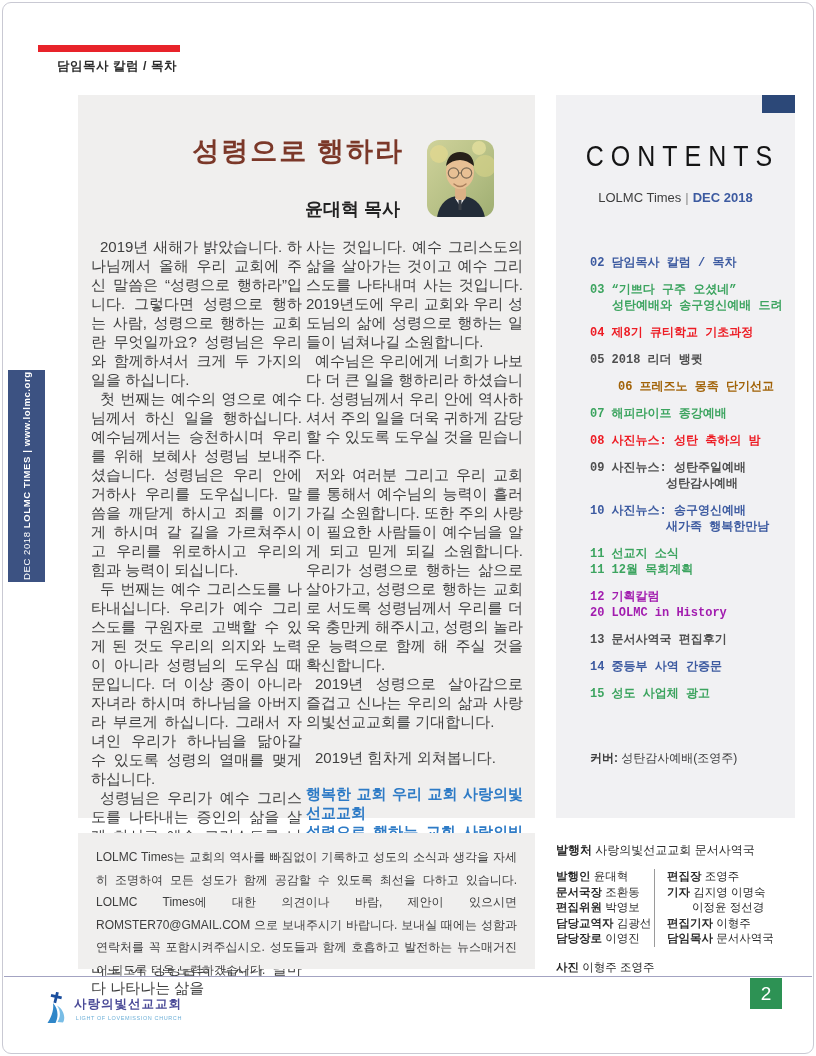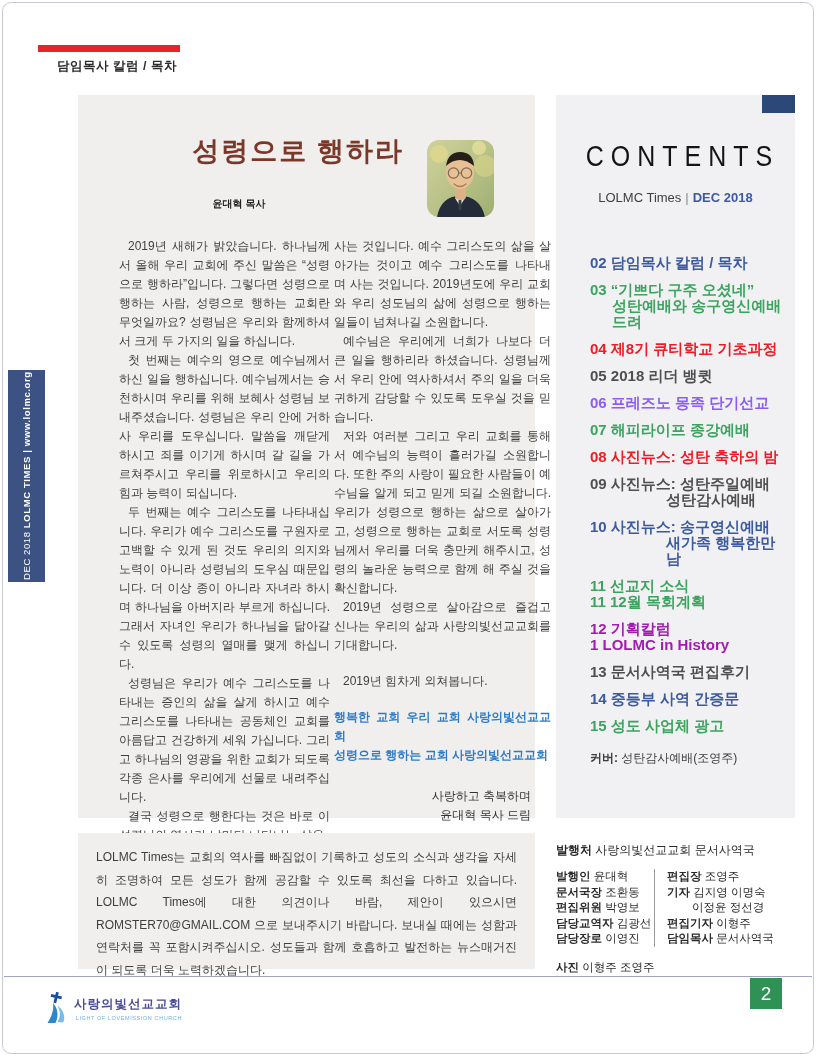--- a/index.html
+++ b/index.html
@@ -23,22 +23,22 @@
   }
   .spine-text .b { font-weight:700; }
 
   
   .article-panel { position:absolute; left:78px; top:95px; width:457px; height:723px; background:#f0efee; }
   .article-title {
     position:absolute; left:50px; top:38px; width:340px; text-align:center;
     font-family:"Liberation Serif", serif; font-size:27px; font-weight:700; letter-spacing:2px;
   }
   .pastor-photo { position:absolute; left:349px; top:45px; width:67px; height:77px; border-radius:12px; overflow:hidden; }
-  .author-name { position:absolute; left:0; top:102px; width:322px; text-align:center; font-size:10px; font-weight:700; color:#222; }
-  .body-col { position:absolute; top:142px; font-size:12px; line-height:19px; text-align:justify; color:#3e3e3e;margin-left:28px; }
+  .author-name { position:absolute; left:0; top:102px; width:322px; text-align:right; font-size:18px; font-weight:700; color:#222; }
+  .body-col { position:absolute; top:142px; font-size:15px; line-height:19px; text-align:justify; color:#3e3e3e; }
   .col-left  { left:13px;  width:211px; }
   .col-right { left:228px; width:217px; }
   .body-col p { text-indent:9px; }
   .body-col p.cont { text-indent:0; }
   .body-col p.gap  { margin-top:17px; }
   .highlight-lines { margin-top:17px; font-weight:700; }
   .highlight-lines div { line-height:19px; }
   .signature { margin-top:22px; text-align:right; padding-right:20px; color:#333; }
   .signature div { line-height:19px; }
 
@@ -49,21 +49,21 @@
   
   .contents-panel { position:absolute; left:556px; top:95px; width:239px; height:723px; background:#f1f1f3; }
   .corner-square { position:absolute; right:0; top:0; width:33px; height:18px; }
   .contents-title { position:absolute; top:46px; left:0; width:100%; text-align:center; color:#141414;
     font-size:25px; font-weight:400; letter-spacing:7px; text-indent:7px; }
   .contents-title span { display:inline-block; transform:scaleY(1.18); }
   .contents-subtitle { position:absolute; top:95px; left:0; width:100%; text-align:center; font-size:13px; color:#3e3e3e; }
   .contents-subtitle .sep { color:#8a8a8a; padding:0 4px; }
   .contents-subtitle .issue { font-weight:700; }
   .toc-list { position:absolute; left:34px; top:160px; right:8px; }
-  .toc-entry { margin-bottom:11px; font-size:15px; font-weight:700; line-height:16px; cursor:pointer; }
+  .toc-entry { margin-bottom:11px; font-size:12px; font-weight:700; line-height:16px; cursor:pointer;font-family:Liberation Mono, monospace; }
   .toc-entry .l2-title { padding-left:22px; }
   .toc-entry .l2-photo { padding-left:76px; }
   .cover-note { position:absolute; left:34px; top:655px; font-size:12px; color:#3c3c3c; }
   .cover-note .cl { font-weight:700; }
 
   
   .publisher { position:absolute; left:556px; top:828px; width:254px; font-size:11.5px; color:#2a2a2a;margin-top:14px; }
   .pub-header { font-size:12px; margin-bottom:10px; }
   .plabel { font-weight:700; }
   .pub-cols { display:flex; }
@@ -167,21 +167,21 @@
       <div class="toc-entry" style="color: rgb(60, 164, 95);">
         <div>03 “기쁘다 구주 오셨네”</div>
         <div class="l2-title">성탄예배와 송구영신예배 드려</div>
       </div>
       <div class="toc-entry" style="color: rgb(237, 28, 36);">
         <div>04 제8기 큐티학교 기초과정</div>
       </div>
       <div class="toc-entry" style="color: rgb(79, 79, 79);">
         <div>05 2018 리더 뱅큇</div>
       </div>
-      <div class="toc-entry" style="color: #8b5cf6;">
+      <div class="toc-entry" style="color: #a16207; margin-left: 28px;">
         <div>06 프레즈노 몽족 단기선교</div>
       </div>
       <div class="toc-entry" style="color: rgb(60, 164, 95);">
         <div>07 해피라이프 종강예배</div>
       </div>
       <div class="toc-entry" style="color: rgb(237, 28, 36);">
         <div>08 사진뉴스: 성탄 축하의 밤</div>
       </div>
       <div class="toc-entry" style="color: rgb(79, 79, 79);">
         <div>09 사진뉴스: 성탄주일예배</div>
@@ -190,21 +190,21 @@
       <div class="toc-entry" style="color: rgb(60, 90, 160);">
         <div>10 사진뉴스: 송구영신예배</div>
         <div class="l2-photo">새가족 행복한만남</div>
       </div>
       <div class="toc-entry" style="color: rgb(60, 164, 95);">
         <div>11 선교지 소식</div>
         <div>11 12월 목회계획</div>
       </div>
       <div class="toc-entry" style="color: #a21caf;">
         <div>12 기획칼럼</div>
-        <div>1 LOLMC in History</div>
+        <div>20 LOLMC in History</div>
       </div>
       <div class="toc-entry" style="color: rgb(79, 79, 79);">
         <div>13 문서사역국 편집후기</div>
       </div>
       <div class="toc-entry" style="color: rgb(60, 90, 160);">
         <div>14 중등부 사역 간증문</div>
       </div>
       <div class="toc-entry" style="color: rgb(60, 164, 95);">
         <div>15 성도 사업체 광고</div>
       </div>

